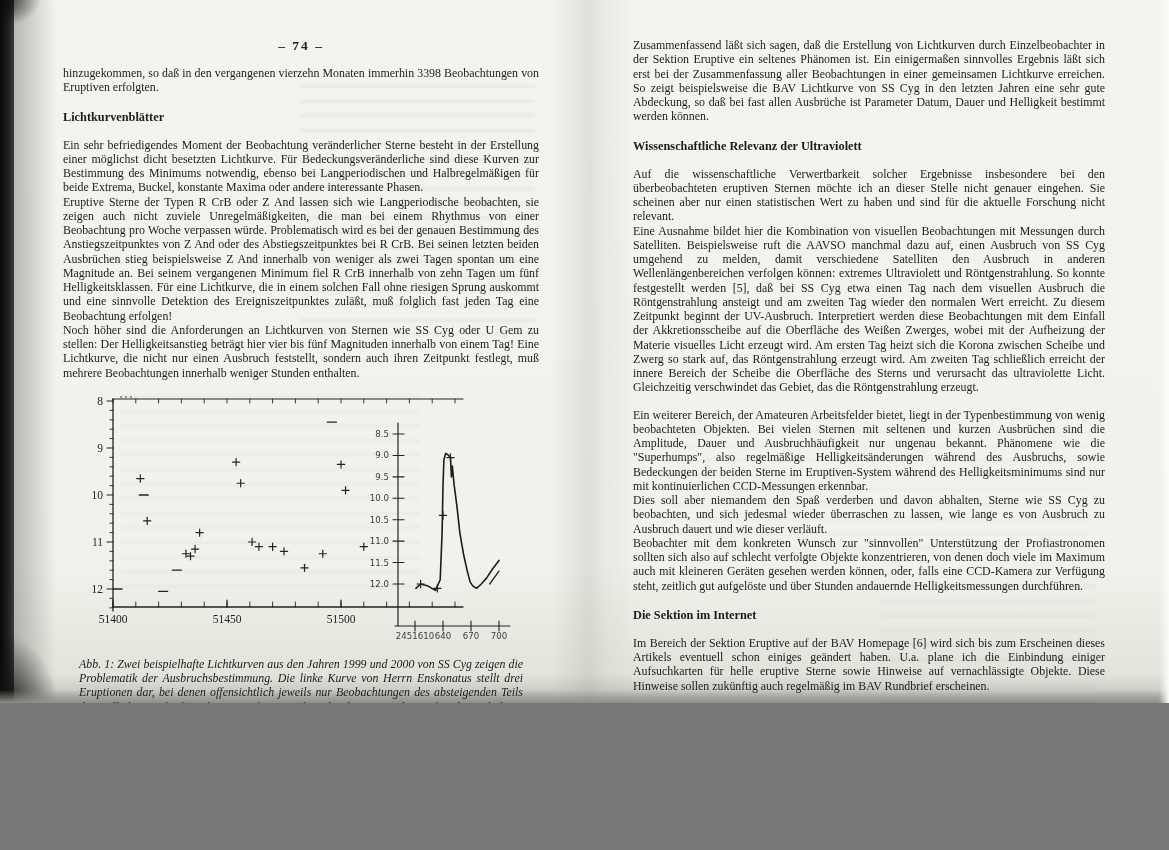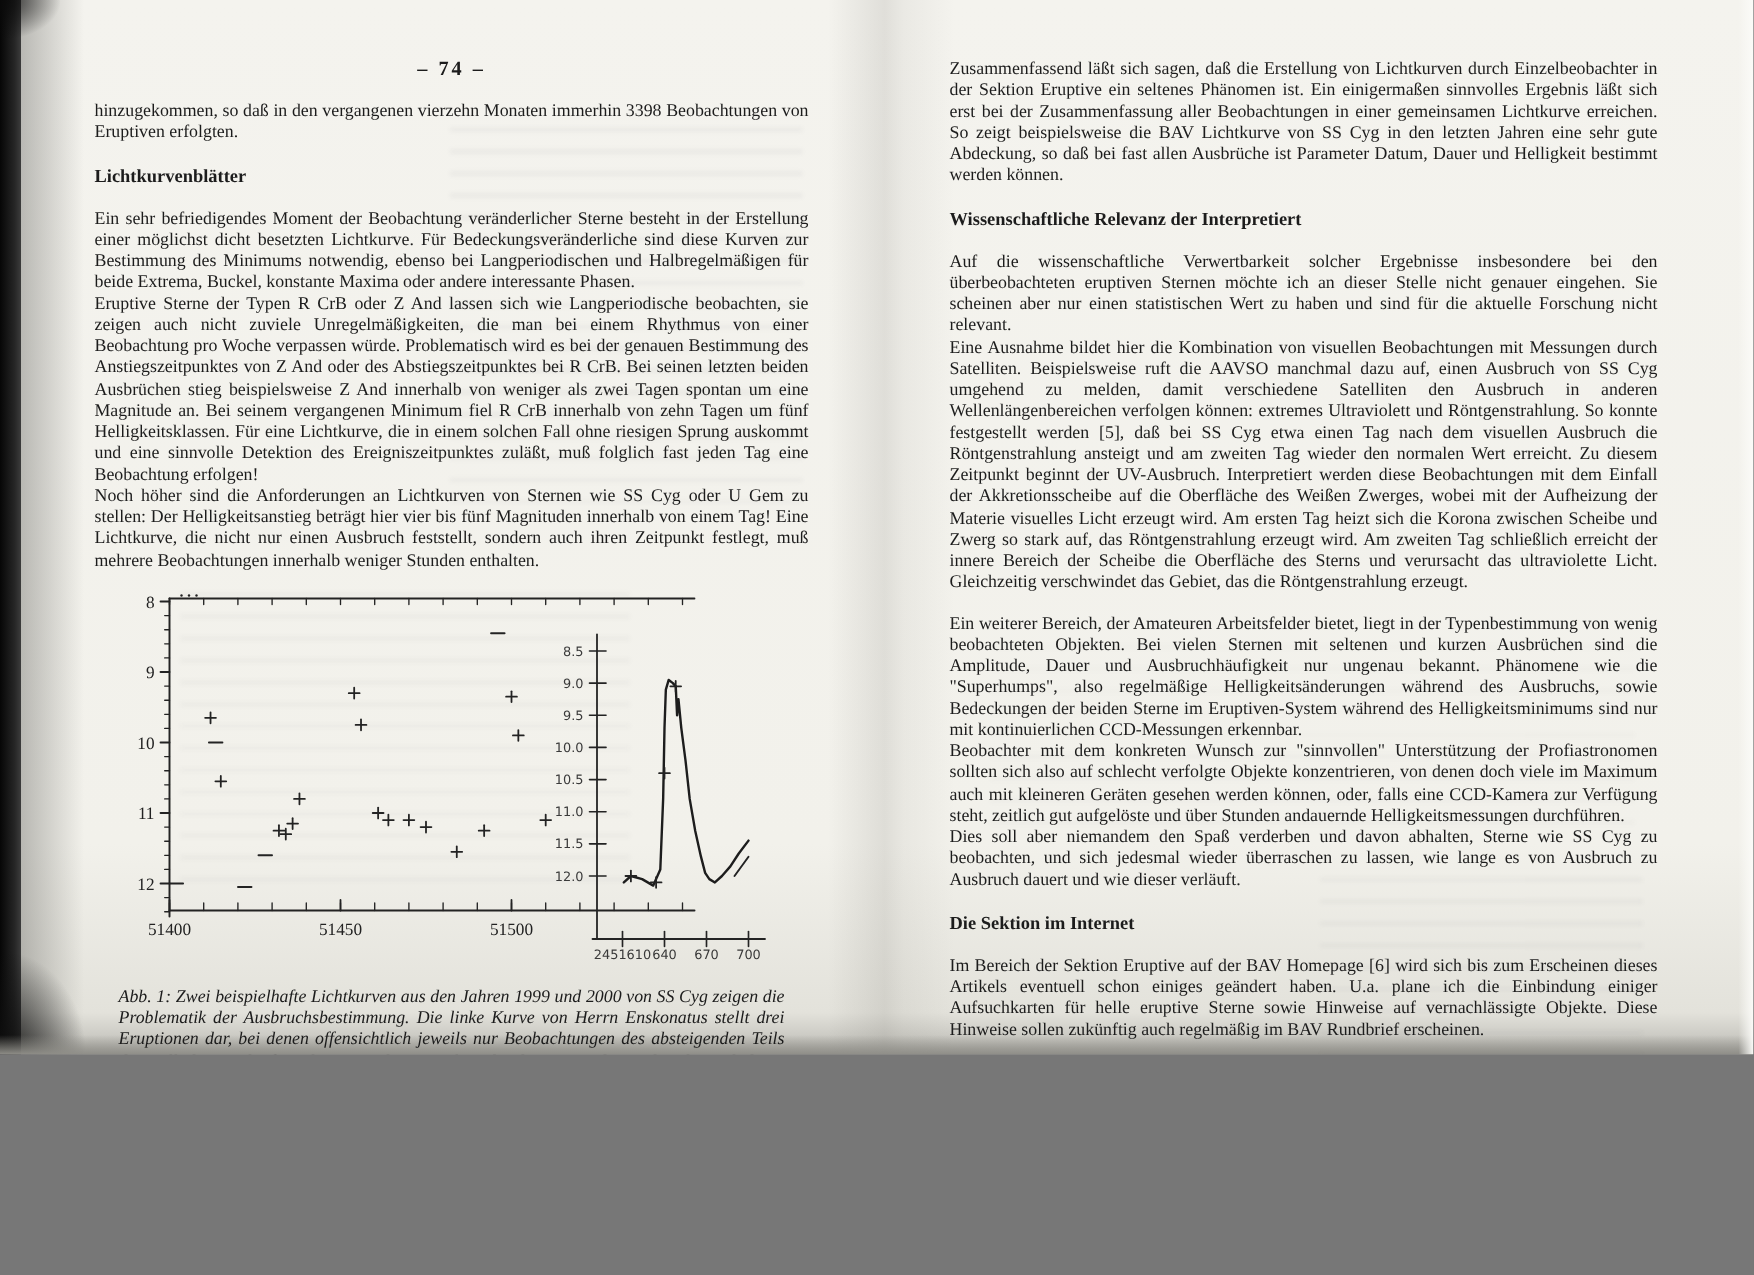--- a/index.html
+++ b/index.html
@@ -211,25 +211,25 @@
           <line x1="380" y1="122.82857142857145" x2="380" y2="130.02857142857144" stroke="#232323" stroke-width="1.2" stroke-linecap="round"></line>
           <line x1="383.8666666666667" y1="68.5714285714286" x2="391.0666666666667" y2="68.5714285714286" stroke="#232323" stroke-width="1.2" stroke-linecap="round"></line>
           <line x1="387.4666666666667" y1="64.9714285714286" x2="387.4666666666667" y2="72.17142857142859" stroke="#232323" stroke-width="1.2" stroke-linecap="round"></line>
         </svg>
     </div>
     <p class="caption">Abb. 1: Zwei beispielhafte Lichtkurven aus den Jahren 1999 und 2000 von SS Cyg zeigen die Problematik der Ausbruchsbestimmung. Die linke Kurve von Herrn Enskonatus stellt drei Eruptionen dar, bei denen offensichtlich jeweils nur Beobachtungen des absteigenden Teils des Helligkeitsverlaufs vorliegen. Es lassen sich weder das Datum des Ausbruchs noch deren Maximalhelligkeiten bestimmen. Die rechte Kurve von Herrn Krisch zeigt vier Beobachtungen innerhalb von fünf Tagen und läßt damit eine relativ genaue Bestimmung des Datums zu. Auch das Maximum ist erkennbar, die Dauer des Maximums jedoch nicht. All diese Ausbruchsparameter können erst aus der Zusammenfassung aller Einzelbeobachtungen gewonnen werden.</p>
   </div>
 
   <div class="col col-right">
     <p class="body">Zusammenfassend läßt sich sagen, daß die Erstellung von Lichtkurven durch Einzelbeobachter in der Sektion Eruptive ein seltenes Phänomen ist. Ein einigermaßen sinnvolles Ergebnis läßt sich erst bei der Zusammenfassung aller Beobachtungen in einer gemeinsamen Lichtkurve erreichen. So zeigt beispielsweise die BAV Lichtkurve von SS Cyg in den letzten Jahren eine sehr gute Abdeckung, so daß bei fast allen Ausbrüche ist Parameter Datum, Dauer und Helligkeit bestimmt werden können.</p>
-    <h3 class="head">Wissenschaftliche Relevanz der Interpretiert</h3>
+    <h3 class="head">Wissenschaftliche Relevanz der Ultraviolett</h3>
     <p class="body">Auf die wissenschaftliche Verwertbarkeit solcher Ergebnisse insbesondere bei den überbeobachteten eruptiven Sternen möchte ich an dieser Stelle nicht genauer eingehen. Sie scheinen aber nur einen statistischen Wert zu haben und sind für die aktuelle Forschung nicht relevant.</p>
     <p class="body">Eine Ausnahme bildet hier die Kombination von visuellen Beobachtungen mit Messungen durch Satelliten. Beispielsweise ruft die AAVSO manchmal dazu auf, einen Ausbruch von SS Cyg umgehend zu melden, damit verschiedene Satelliten den Ausbruch in anderen Wellenlängenbereichen verfolgen können: extremes Ultraviolett und Röntgenstrahlung. So konnte festgestellt werden [5], daß bei SS Cyg etwa einen Tag nach dem visuellen Ausbruch die Röntgenstrahlung ansteigt und am zweiten Tag wieder den normalen Wert erreicht. Zu diesem Zeitpunkt beginnt der UV-Ausbruch. Interpretiert werden diese Beobachtungen mit dem Einfall der Akkretionsscheibe auf die Oberfläche des Weißen Zwerges, wobei mit der Aufheizung der Materie visuelles Licht erzeugt wird. Am ersten Tag heizt sich die Korona zwischen Scheibe und Zwerg so stark auf, das Röntgenstrahlung erzeugt wird. Am zweiten Tag schließlich erreicht der innere Bereich der Scheibe die Oberfläche des Sterns und verursacht das ultraviolette Licht. Gleichzeitig verschwindet das Gebiet, das die Röntgenstrahlung erzeugt.</p>
     <p class="body mt">Ein weiterer Bereich, der Amateuren Arbeitsfelder bietet, liegt in der Typenbestimmung von wenig beobachteten Objekten. Bei vielen Sternen mit seltenen und kurzen Ausbrüchen sind die Amplitude, Dauer und Ausbruchhäufigkeit nur ungenau bekannt. Phänomene wie die "Superhumps", also regelmäßige Helligkeitsänderungen während des Ausbruchs, sowie Bedeckungen der beiden Sterne im Eruptiven-System während des Helligkeitsminimums sind nur mit kontinuierlichen CCD-Messungen erkennbar.</p>
+    <p class="body">Dies soll aber niemandem den Spaß verderben und davon abhalten, Sterne wie SS Cyg zu beobachten, und sich jedesmal wieder überraschen zu lassen, wie lange es von Ausbruch zu Ausbruch dauert und wie dieser verläuft.</p>
     <p class="body">Beobachter mit dem konkreten Wunsch zur "sinnvollen" Unterstützung der Profiastronomen sollten sich also auf schlecht verfolgte Objekte konzentrieren, von denen doch viele im Maximum auch mit kleineren Geräten gesehen werden können, oder, falls eine CCD-Kamera zur Verfügung steht, zeitlich gut aufgelöste und über Stunden andauernde Helligkeitsmessungen durchführen.</p>
-    <p class="body">Dies soll aber niemandem den Spaß verderben und davon abhalten, Sterne wie SS Cyg zu beobachten, und sich jedesmal wieder überraschen zu lassen, wie lange es von Ausbruch zu Ausbruch dauert und wie dieser verläuft.</p>
     <h3 class="head">Die Sektion im Internet</h3>
     <p class="body">Im Bereich der Sektion Eruptive auf der BAV Homepage [6] wird sich bis zum Erscheinen dieses Artikels eventuell schon einiges geändert haben. U.a. plane ich die Einbindung einiger Aufsuchkarten für helle eruptive Sterne sowie Hinweise auf vernachlässigte Objekte. Diese Hinweise sollen zukünftig auch regelmäßig im BAV Rundbrief erscheinen.</p>
     <h3 class="head">Novae</h3>
     <p class="body">In der Saison 2000/1 ereignete sich keine Nova oder Supernova, die durch ein BAV Mitglied verfolgt wurde. Mit nur vier Novae zeigt das Jahr 2000 insgesamt wenig von dieser Sternklasse.</p>
   </div>
 
 </div>
 
 </body></html>

